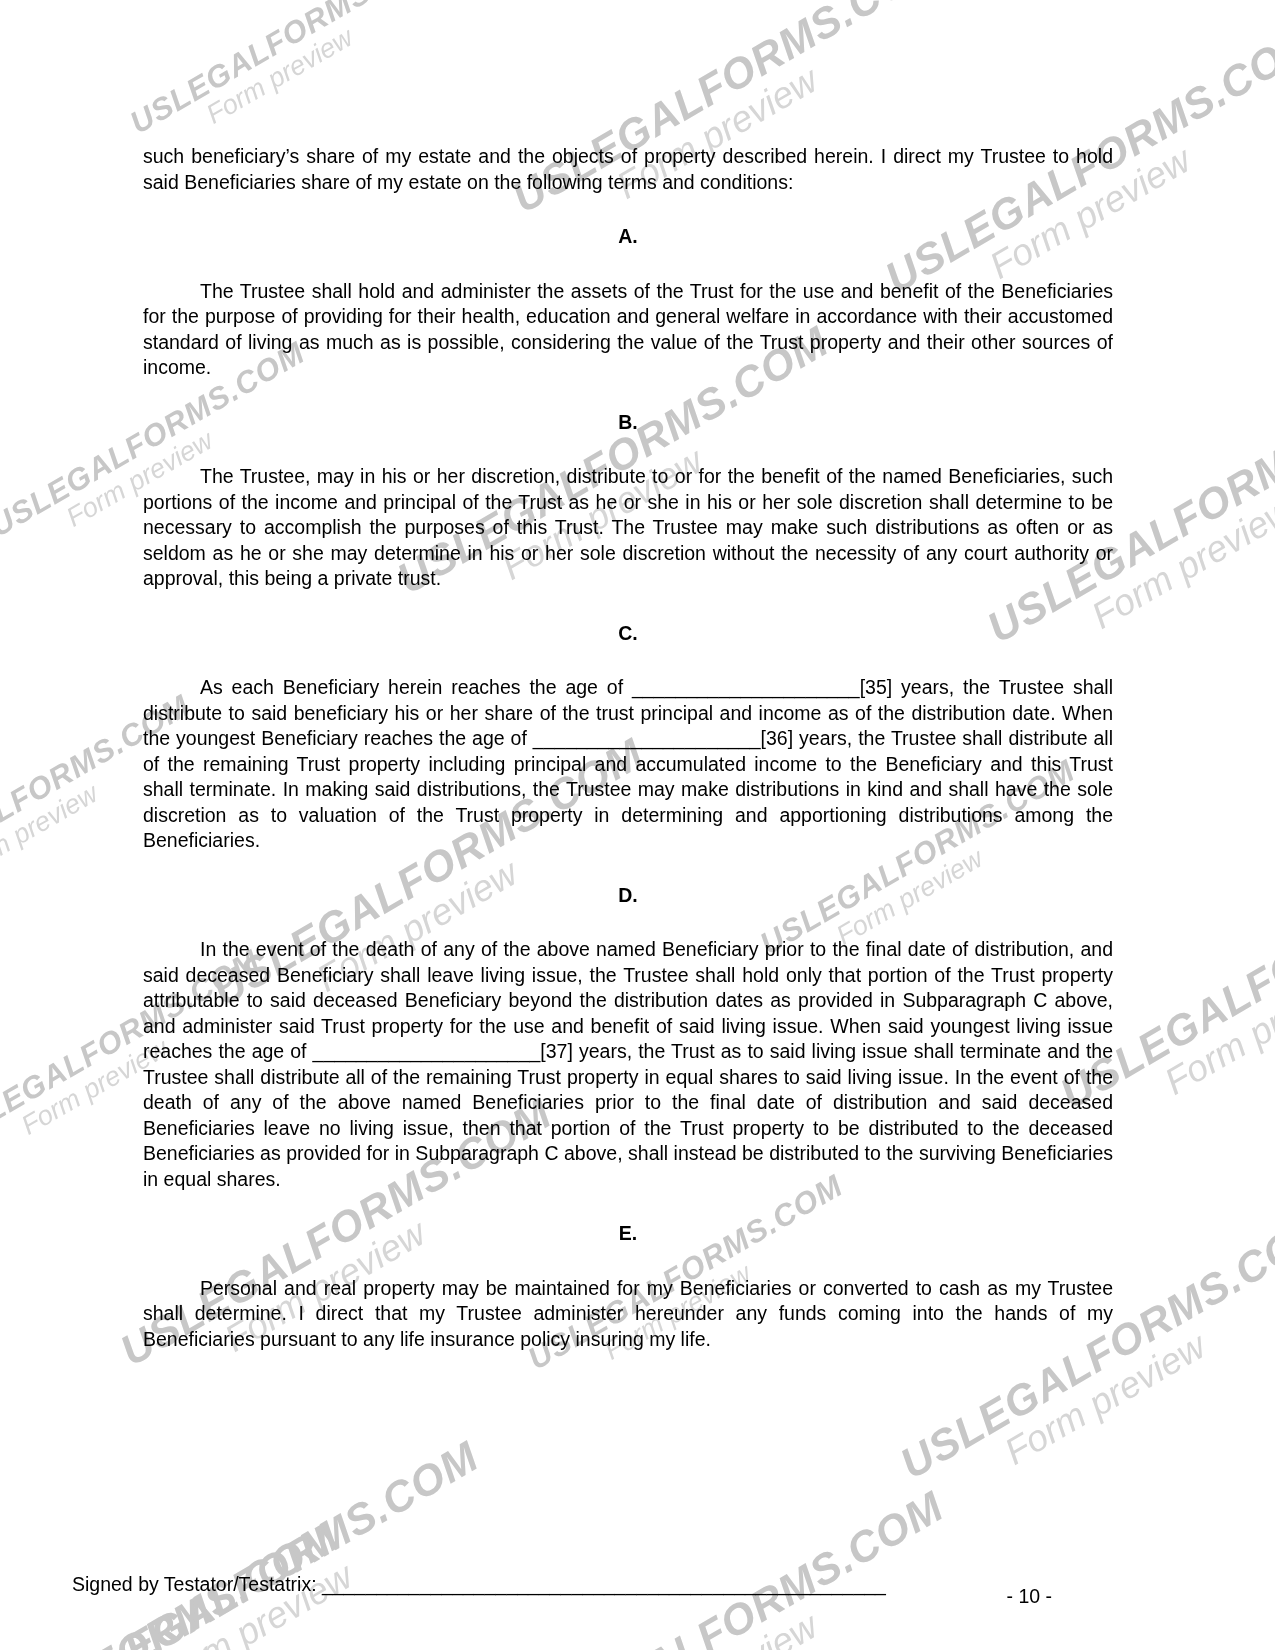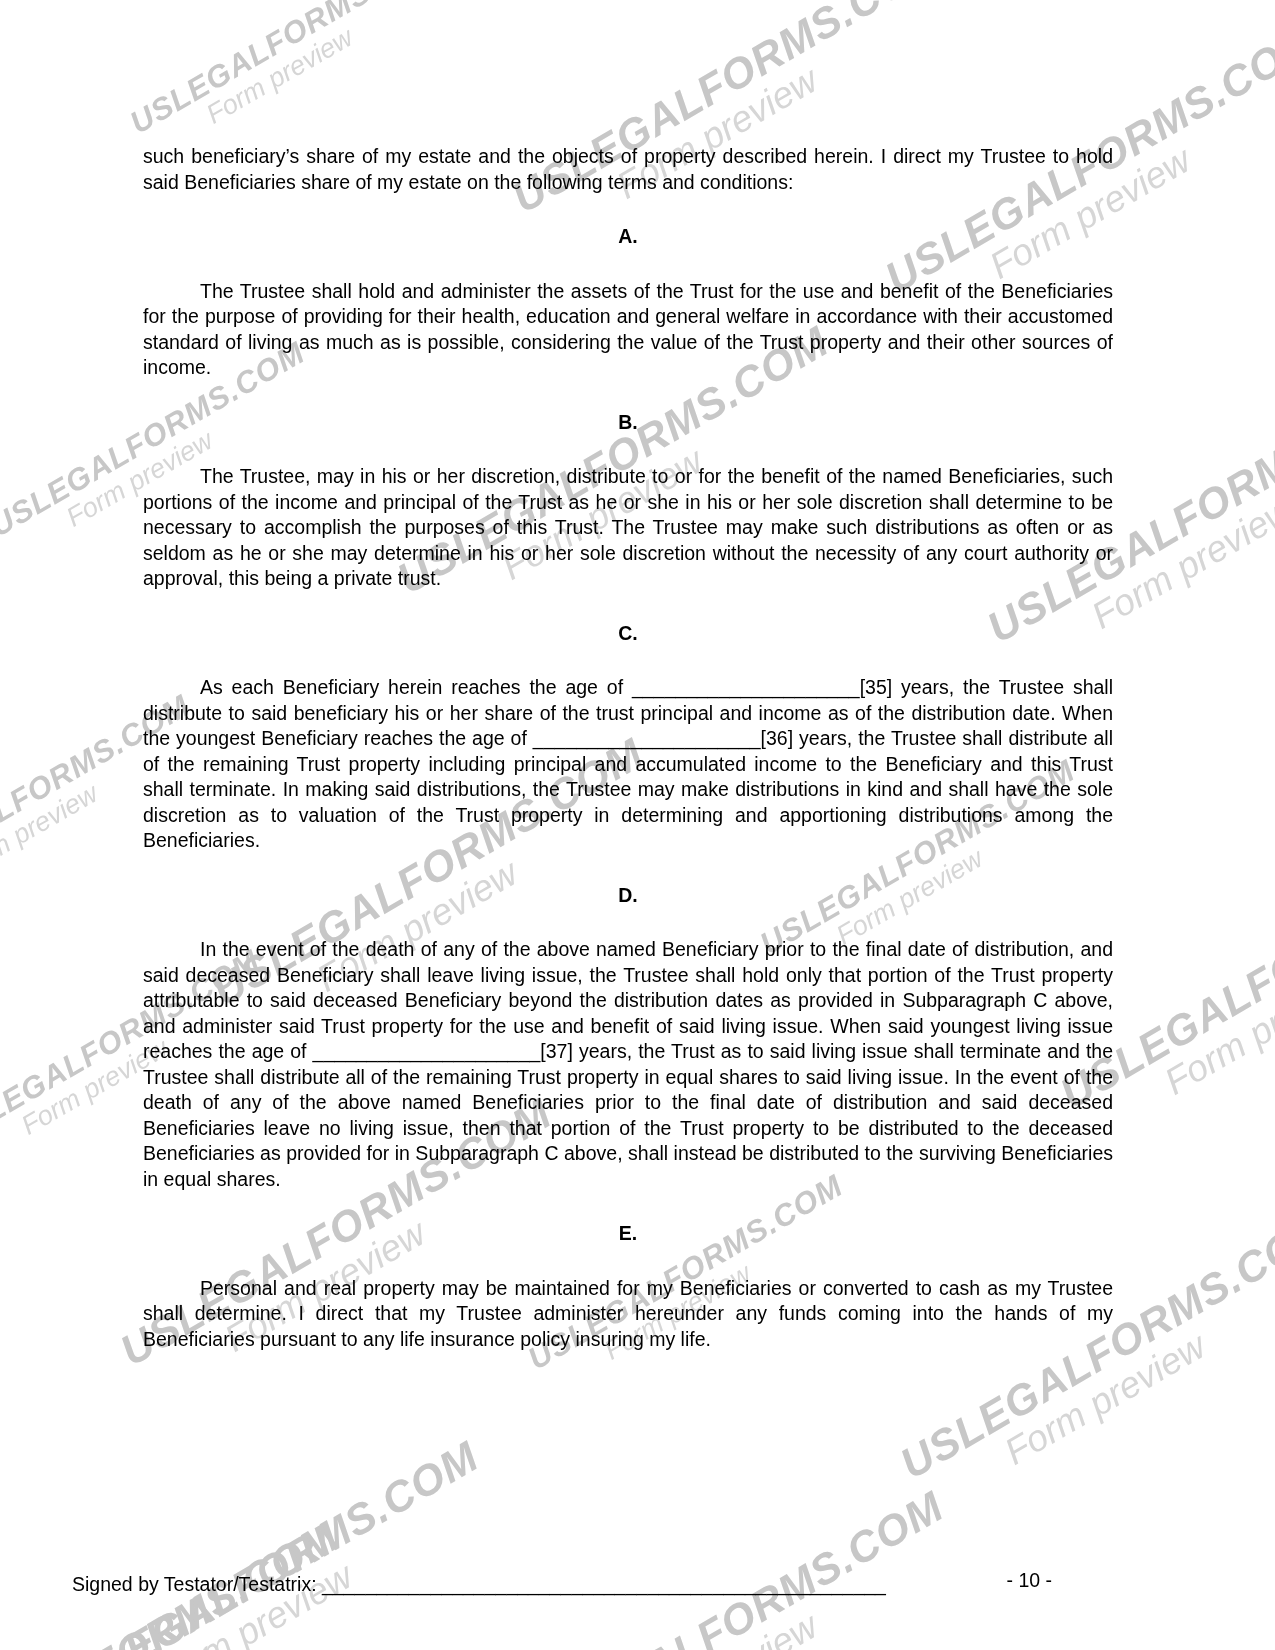--- a/index.html
+++ b/index.html
@@ -65,21 +65,21 @@
   .footer {
     position: absolute;
     left: 0;
     top: 1568px;
     width: 1275px;
     z-index: 1;
     font-size: 19.5px;
     line-height: 25.5px;
   }
   .sig { position: absolute; left: 72px; top: 4px; white-space: nowrap; }
-  .pnum { position: absolute; right: 223px; top: 0; margin-left: 31px; }
+  .pnum { position: absolute; right: 223px; top: 16px; margin-left: 31px; }
 </style>
 </head>
 <body>
 
 <div class="page">
 
   <div class="wm-layer">
     <div class="wm s" style="left:125px;  top:112px;">
         <span class="b">USLEGALFORMS.COM</span>
         <span class="p">Form preview</span>

